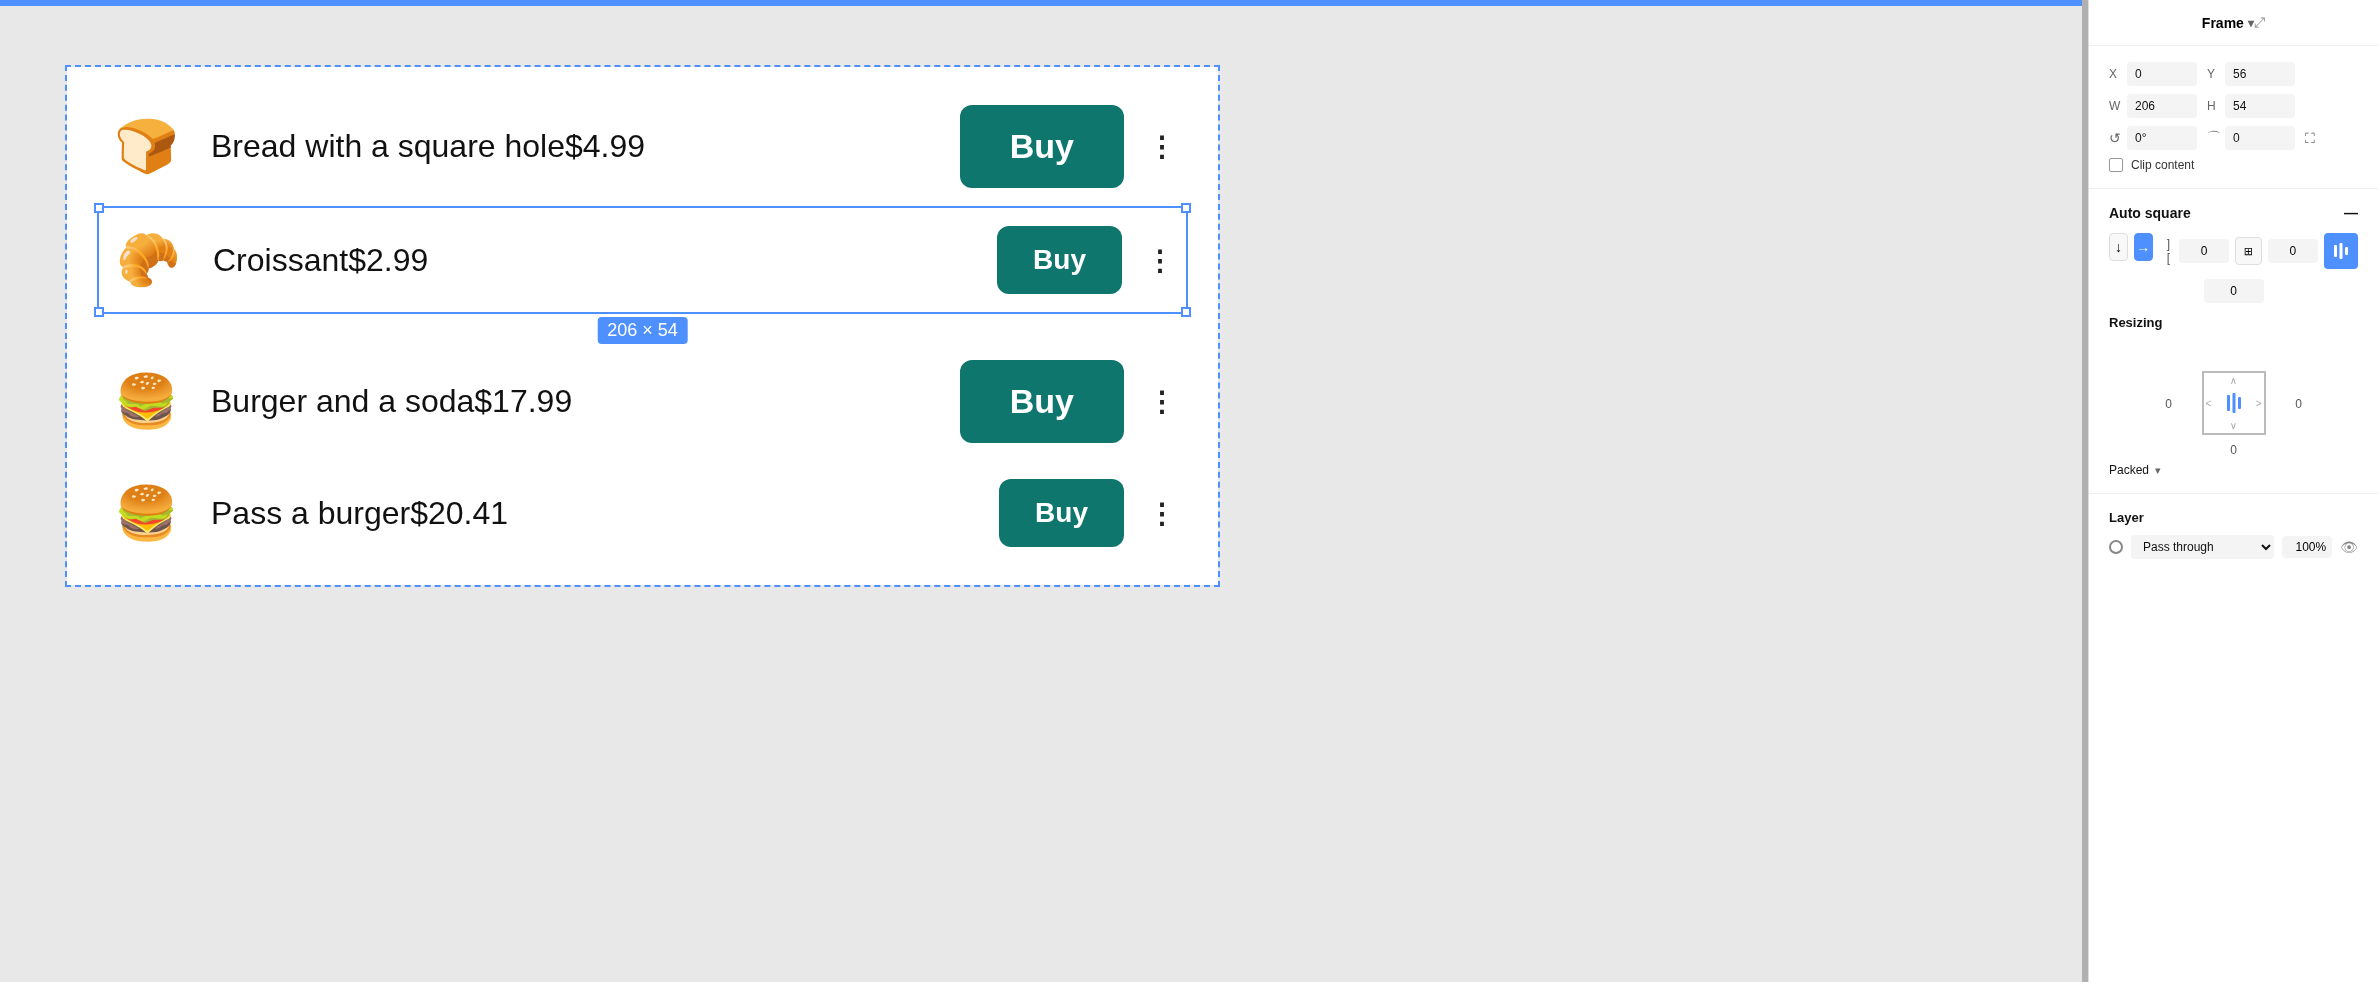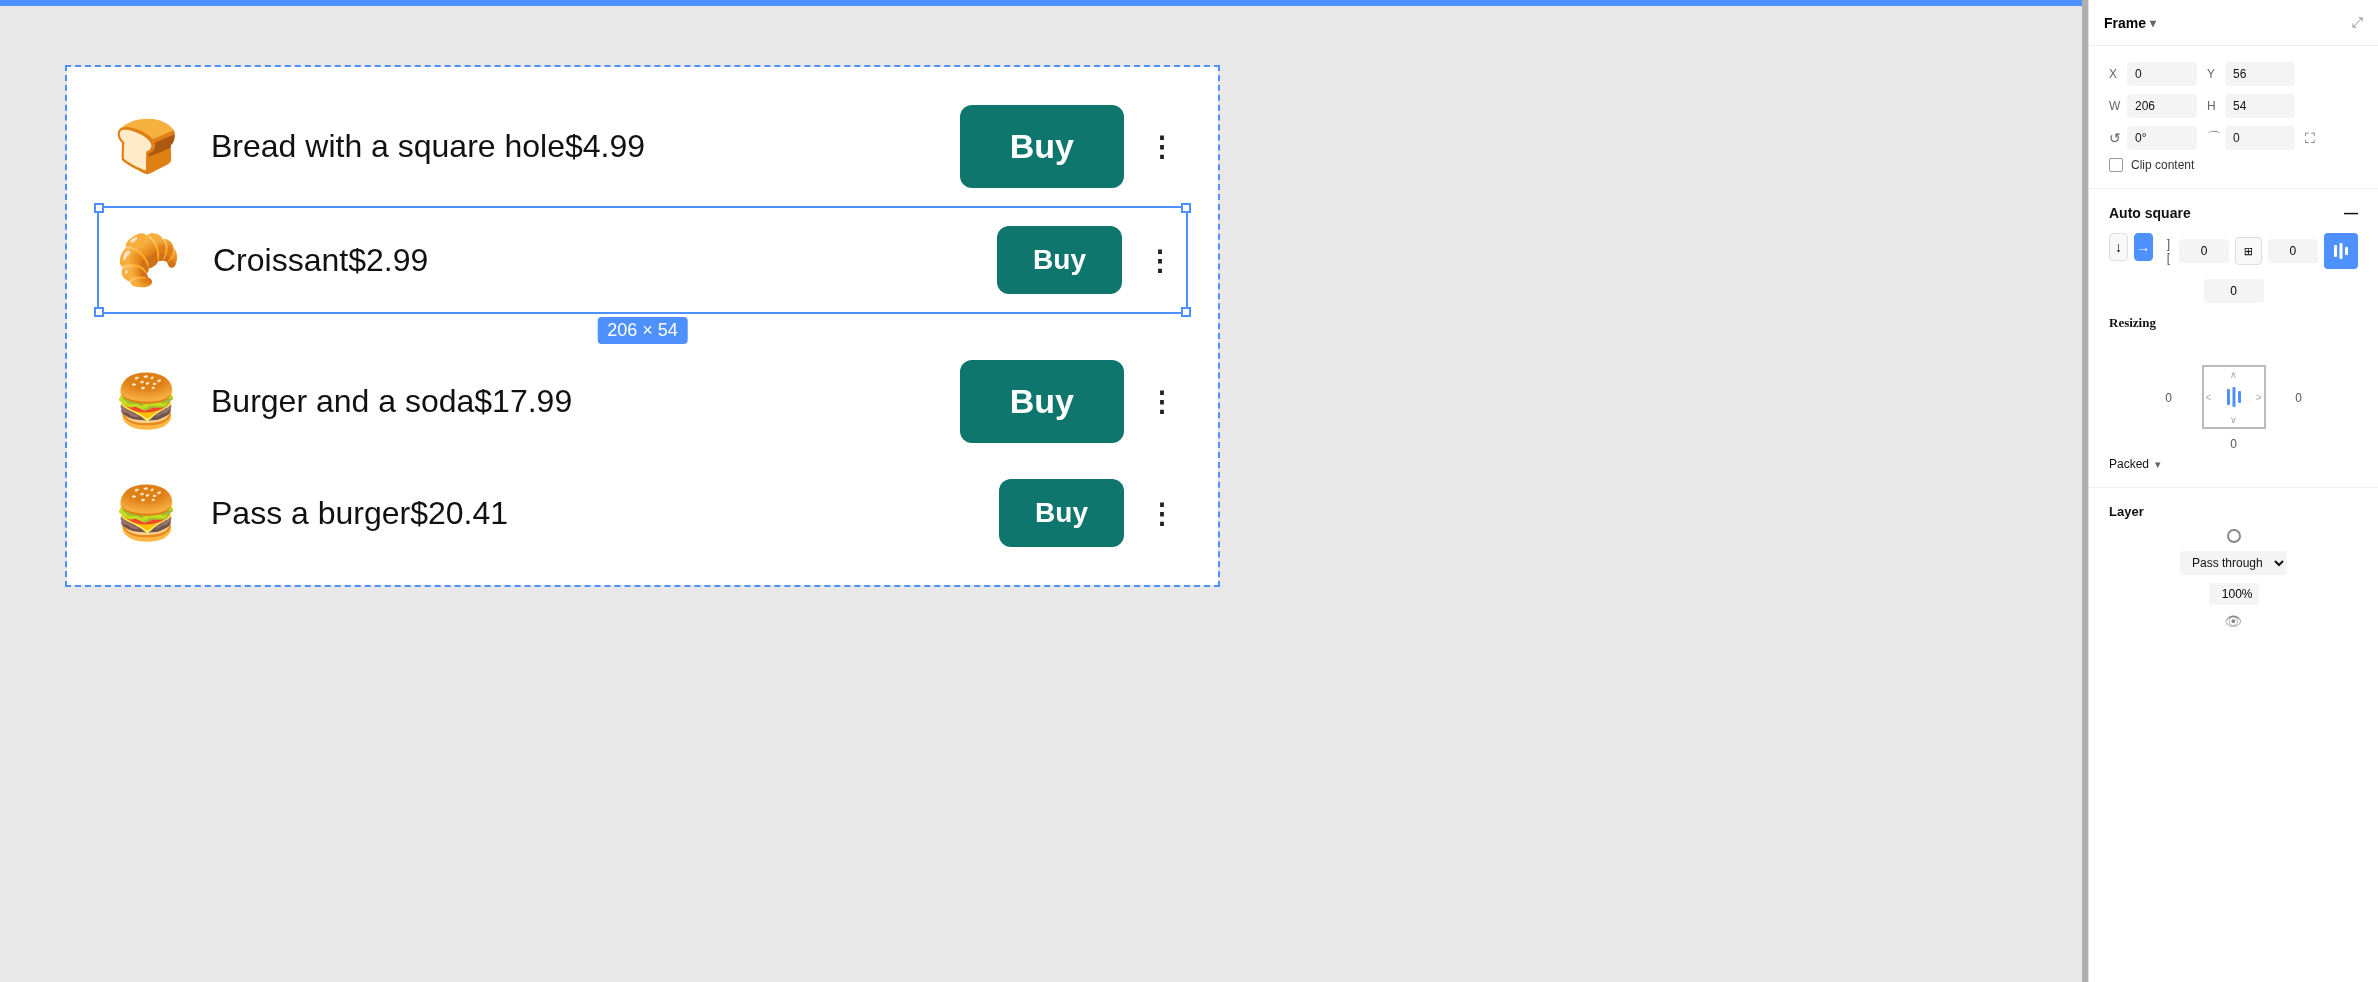--- a/index.html
+++ b/index.html
@@ -228,21 +228,20 @@
 
     
     .layer-section {
       padding: 16px 20px;
     }
 
     .layer-row {
       display: flex;
       align-items: center;
       gap: 8px;
-      flex-direction: column;
     }
 
     .layer-circle {
       width: 14px;
       height: 14px;
       border-radius: 50%;
       border: 2px solid #888;
       display: flex;
       align-items: center;
       justify-content: center;
@@ -272,21 +271,21 @@
     .eye-icon {
       font-size: 14px;
       color: #888;
       cursor: pointer;
     }
 
     
     .frame-title-row {
       display: flex;
       align-items: center;
-      justify-content: space-between;
+      justify-content: center;
       padding: 14px 15px;
       border-bottom: 1px solid #efefef;
     }
 
     .frame-title-text {
       font-size: 14px;
       font-weight: 600;
       display: flex;
       align-items: center;
       gap: 4px;
@@ -489,21 +488,21 @@
             <rect x="14" y="6" width="3" height="8" rx="1"></rect>
           </svg>
         </div>
       </div>
     </div>
 
     <div style="display: flex; justify-content: center; margin: 4px 0;">
       <input class="spacing-input" value="0" style="width: 60px; text-align: center;">
     </div>
 
-    <div style="margin-top: 10px; margin-bottom: 6px; font-family: Liberation Serif, serif;">
+    <div style="margin-top: 10px; margin-bottom: 12px;">
       <span style="font-size:13px; font-weight:600; color:#111;">Resizing</span>
     </div>
 
     <div class="resizing-grid" style="display:grid; grid-template-columns: 50px 80px 50px; grid-template-rows: 28px 64px 28px; align-items:center; justify-items:center; margin: 0 auto; width: 180px;">
 
       <div></div>
       <div></div>
       <div></div>
 
       <div>

